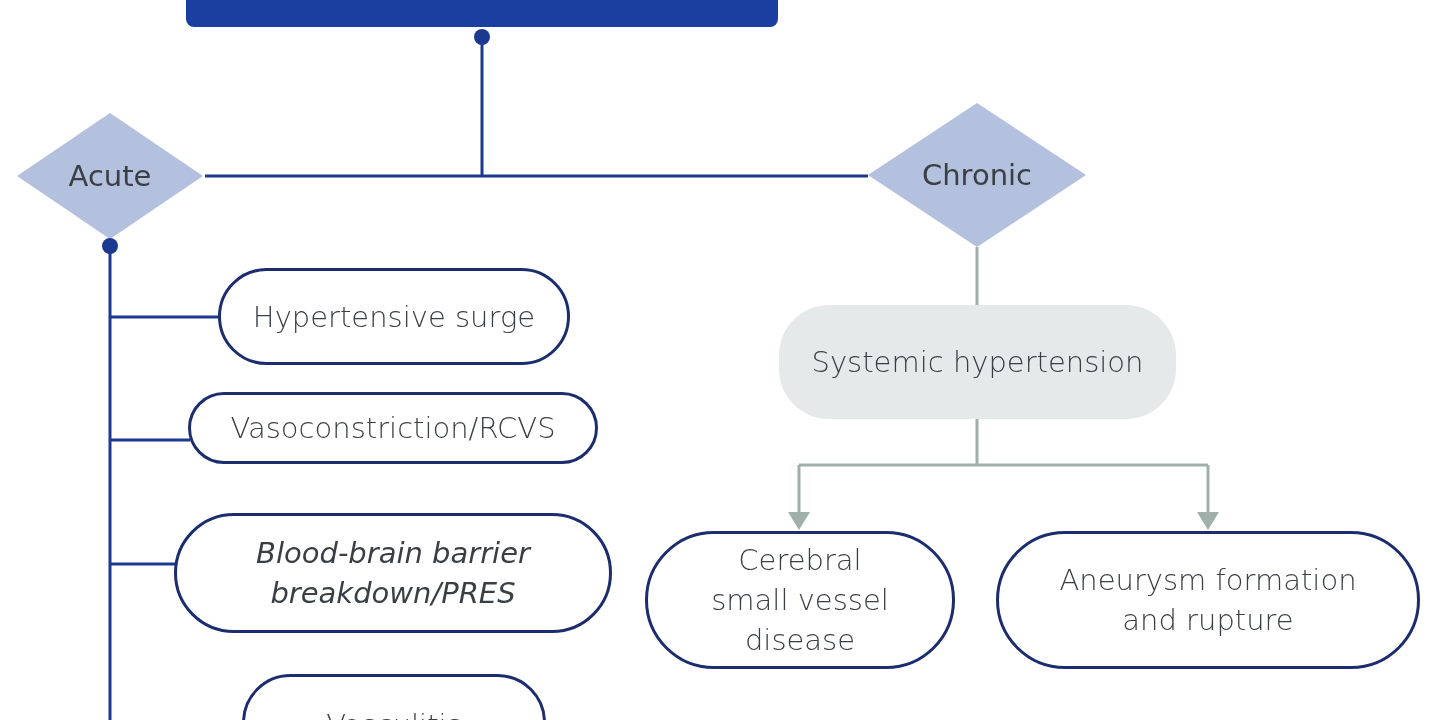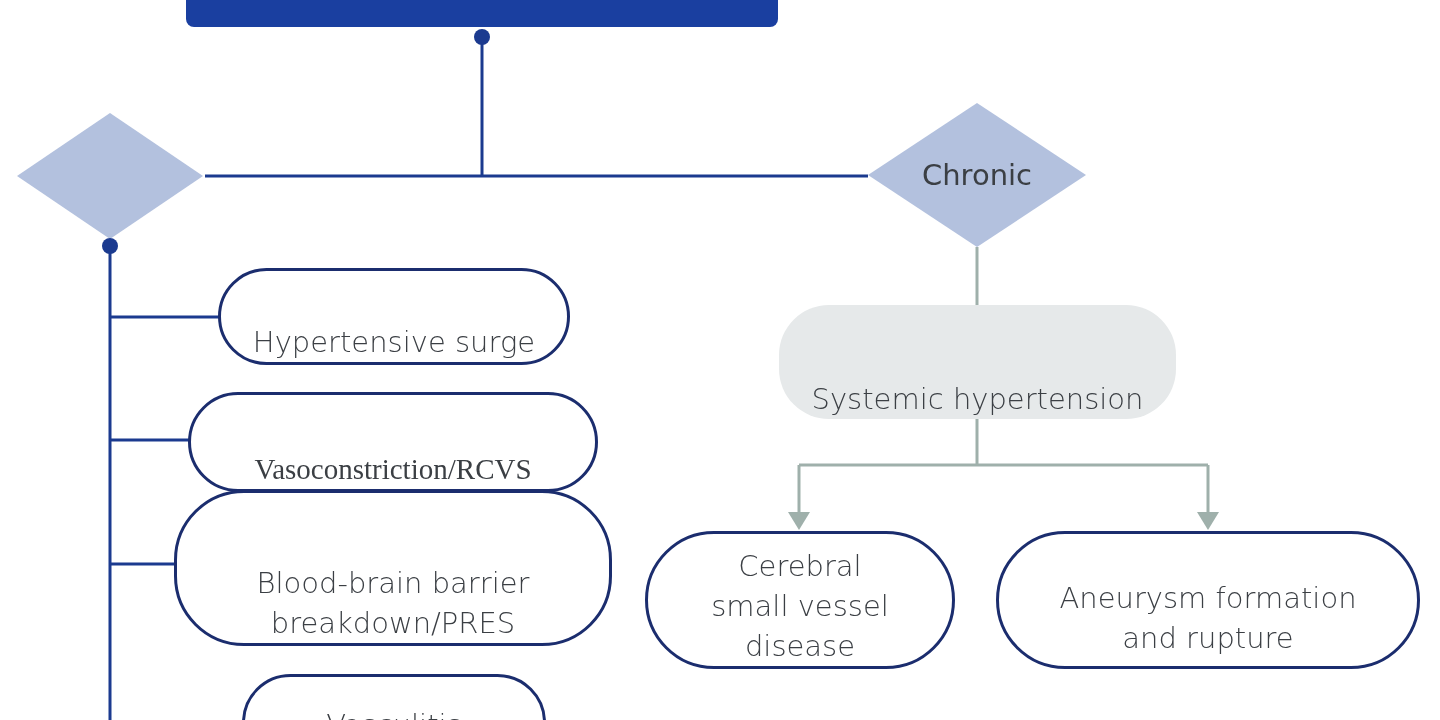--- a/index.html
+++ b/index.html
@@ -1,20 +1,20 @@
 <!DOCTYPE html>
 <html><head>
   <meta charset="utf-8">
   <style>
     html, body { margin: 0; padding: 0; background: #ffffff; }
     body { width: 1440px; height: 720px; position: relative; overflow: hidden;
            font-family: "DejaVu Sans", sans-serif; }
     .canvas { position: absolute; left: 0; top: 0; width: 1440px; height: 720px; }
     svg.wires { position: absolute; left: 0; top: 0; width: 1440px; height: 720px; }
-    .node { position: absolute; box-sizing: border-box; display: flex; align-items: flex-end;
+    .node { position: absolute; box-sizing: border-box; display: flex; align-items: center;
             justify-content: center; text-align: center; color: #3b3f44;
             font-size: 29px; line-height: 40px; font-weight: 300; }
     .root { background: #1a3fa0; border-radius: 8px; color: #ffffff; }
     .pill { border: 3px solid #1b2d6e; background: #ffffff; border-radius: 60px; }
     .pill-grey { background: #e6e9ea; border-radius: 50px; }
     .diamond-label { position: absolute; display: flex; align-items: center; justify-content: center;
                      font-size: 29px; color: #3b3f44; }
   </style>
 </head>
 <body>
@@ -43,29 +43,30 @@
     <line x1="799" y1="465" x2="799" y2="515" stroke="#9fb0ab" stroke-width="3"></line>
     <line x1="1208" y1="465" x2="1208" y2="515" stroke="#9fb0ab" stroke-width="3"></line>
     <polygon points="788,512 810,512 799,530" fill="#9fb0ab"></polygon>
     <polygon points="1197,512 1219,512 1208,530" fill="#9fb0ab"></polygon>
   </svg>
 
   <div class="node root" style="left:186px; top:-40px; width:592px; height:67px;">
     <span></span>
   </div>
 
+  <div class="diamond-label" style="left:17px; top:156px; width:186px; height:40px;">Acute</div>
   <div class="diamond-label" style="left:868px; top:155px; width:218px; height:40px;text-align:right;">Chronic</div>
 
   <div class="node pill" style="left:218px; top:268px; width:352px; height:97px;">
     <span>Hypertensive surge</span>
   </div>
-  <div class="node pill" style="left:188px; top:392px; width:410px; height:100px;font-family:Liberation Serif, serif;">
+  <div class="node pill" style="left:188px; top:392px; width:410px; height:72px;">
     <span>Vasoconstriction/RCVS</span>
   </div>
-  <div class="node pill" style="left:174px; top:490px; width:438px; height:156px; border-radius:70px; padding:0 70px;">
+  <div class="node pill" style="left:174px; top:513px; width:438px; height:120px; border-radius:70px; padding:0 70px;font-style:italic;">
     <span>Blood-brain barrier breakdown/PRES</span>
   </div>
   <div class="node pill" style="left:242px; top:674px; width:304px; height:97px; align-items:flex-start; padding-top:28px;">
     <span>Vasculitis</span>
   </div>
 
   <div class="node pill-grey" style="left:779px; top:305px; width:397px; height:114px;">
     <span>Systemic hypertension</span>
   </div>
 

